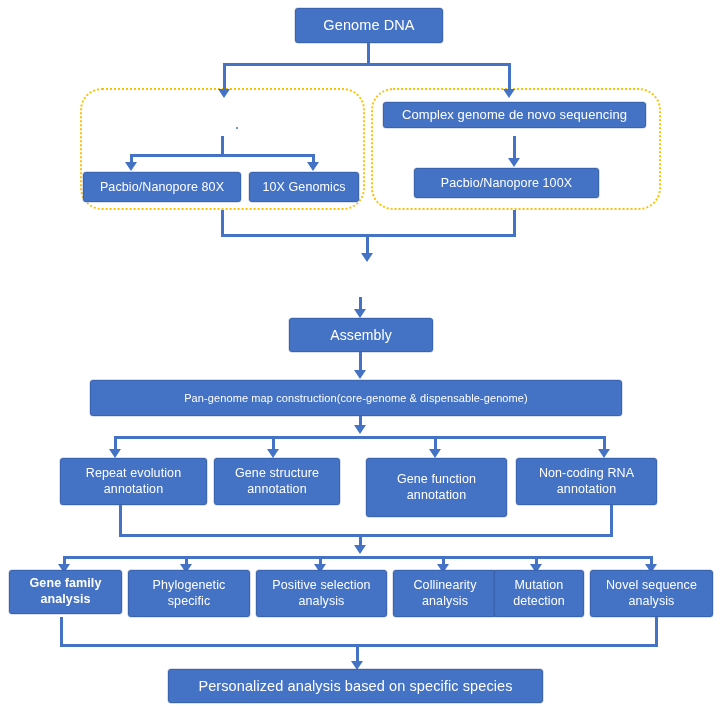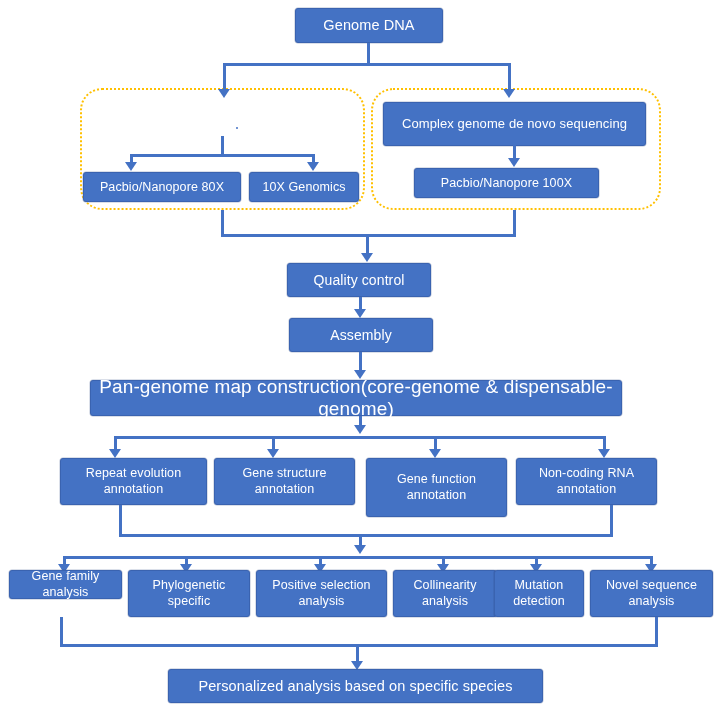--- a/index.html
+++ b/index.html
@@ -65,21 +65,21 @@
 
   <div class="vline" style="left:367px;top:43px;height:22px;"></div>
   <div class="hline" style="left:223px;top:63px;width:288px;"></div>
   <div class="vline" style="left:223px;top:63px;height:28px;"></div>
   <div class="vline" style="left:508px;top:63px;height:28px;"></div>
   <div class="arrow" style="left:218px;top:89px;"></div>
   <div class="arrow" style="left:503px;top:89px;"></div>
 
   <div class="dot" style="left:236px;top:127px;"></div>
 
-  <div class="node" style="left:383px;top:102px;width:263px;height:44px;">Complex genome de novo sequencing</div>
+  <div class="node" style="left:383px;top:102px;width:263px;height:26px;">Complex genome de novo sequencing</div>
 
   <div class="vline" style="left:221px;top:136px;height:20px;"></div>
   <div class="hline" style="left:130px;top:154px;width:185px;"></div>
   <div class="vline" style="left:130px;top:154px;height:10px;"></div>
   <div class="vline" style="left:312px;top:154px;height:10px;"></div>
   <div class="arrow" style="left:125px;top:162px;"></div>
   <div class="arrow" style="left:307px;top:162px;"></div>
 
   <div class="node small" style="left:83px;top:172px;width:158px;height:30px;">Pacbio/Nanopore 80X</div>
   <div class="node small" style="left:249px;top:172px;width:110px;height:30px;">10X Genomics</div>
@@ -87,51 +87,50 @@
   <div class="vline" style="left:513px;top:136px;height:24px;"></div>
   <div class="arrow" style="left:508px;top:158px;"></div>
   <div class="node small" style="left:414px;top:168px;width:185px;height:30px;">Pacbio/Nanopore 100X</div>
 
   <div class="vline" style="left:221px;top:210px;height:26px;"></div>
   <div class="vline" style="left:513px;top:210px;height:26px;"></div>
   <div class="hline" style="left:221px;top:234px;width:295px;"></div>
   <div class="vline" style="left:366px;top:234px;height:22px;"></div>
   <div class="arrow" style="left:361px;top:253px;"></div>
 
-  <div class="node" style="left:287px;top:263px;width:144px;height:34px;font-size:14px;">Quality control</div>
 
   <div class="vline" style="left:359px;top:297px;height:14px;"></div>
   <div class="arrow" style="left:354px;top:309px;"></div>
 
   <div class="node" style="left:289px;top:318px;width:144px;height:34px;font-size:14px;">Assembly</div>
 
   <div class="vline" style="left:359px;top:352px;height:20px;"></div>
   <div class="arrow" style="left:354px;top:370px;"></div>
 
-  <div class="node" style="left:90px;top:380px;width:532px;height:36px;font-size:19px;">Pan-genome map construction(core-genome &amp; dispensable-genome)</div>
+  <div class="node" style="left:90px;top:380px;width:532px;height:36px;font-size:11px;">Pan-genome map construction(core-genome &amp; dispensable-genome)</div>
 
   <div class="vline" style="left:359px;top:416px;height:12px;"></div>
   <div class="arrow" style="left:354px;top:425px;"></div>
   <div class="hline" style="left:114px;top:436px;width:492px;"></div>
   <div class="vline" style="left:114px;top:436px;height:15px;"></div>
   <div class="vline" style="left:272px;top:436px;height:15px;"></div>
   <div class="vline" style="left:434px;top:436px;height:15px;"></div>
   <div class="vline" style="left:603px;top:436px;height:15px;"></div>
   <div class="arrow" style="left:109px;top:449px;"></div>
   <div class="arrow" style="left:267px;top:449px;"></div>
   <div class="arrow" style="left:429px;top:449px;"></div>
   <div class="arrow" style="left:598px;top:449px;"></div>
 
   <div class="node small two-line" style="left:60px;top:458px;width:147px;height:47px;">
     <span>
       <span>Repeat evolution</span><br>
       <span>annotation</span>
     </span>
   </div>
-  <div class="node small two-line" style="left:214px;top:458px;width:141px;height:47px;">
+  <div class="node small two-line" style="left:214px;top:458px;width:126px;height:47px;">
     <span>
       <span>Gene structure</span><br>
       <span>annotation</span>
     </span>
   </div>
   <div class="node small two-line" style="left:366px;top:458px;width:141px;height:59px;">
     <span>
       <span>Gene function</span><br>
       <span>annotation</span>
     </span>
@@ -156,21 +155,21 @@
   <div class="vline" style="left:442px;top:556px;height:10px;"></div>
   <div class="vline" style="left:535px;top:556px;height:10px;"></div>
   <div class="vline" style="left:650px;top:556px;height:10px;"></div>
   <div class="arrow" style="left:58px;top:564px;"></div>
   <div class="arrow" style="left:180px;top:564px;"></div>
   <div class="arrow" style="left:314px;top:564px;"></div>
   <div class="arrow" style="left:437px;top:564px;"></div>
   <div class="arrow" style="left:530px;top:564px;"></div>
   <div class="arrow" style="left:645px;top:564px;"></div>
 
-  <div class="node small two-line" style="left:9px;top:570px;width:113px;height:29px;">
+  <div class="node small two-line" style="left:9px;top:570px;width:113px;height:44px;font-weight:bold;">
     <span>
       <span>Gene family</span><br>
       <span>analysis</span>
     </span>
   </div>
   <div class="node small two-line" style="left:128px;top:570px;width:122px;height:47px;">
     <span>
       <span>Phylogenetic</span><br>
       <span>specific</span>
     </span>

